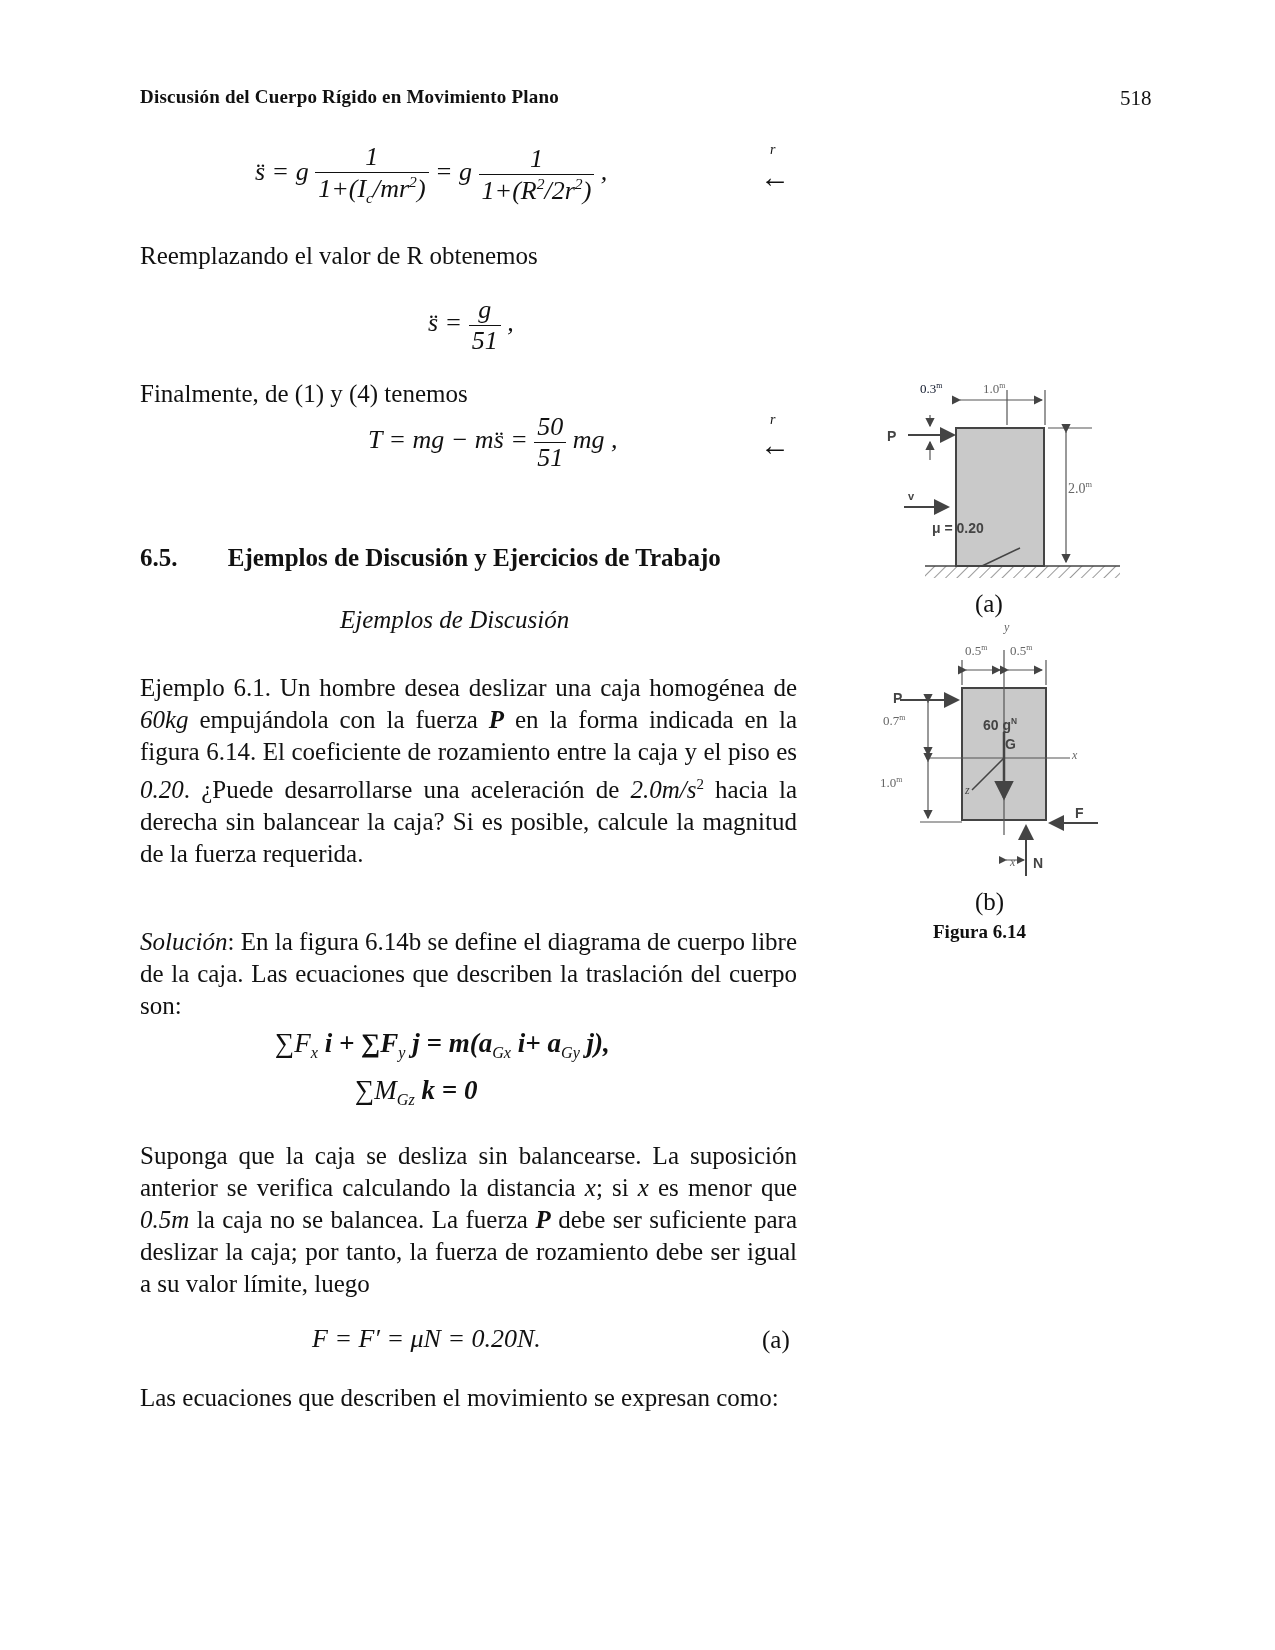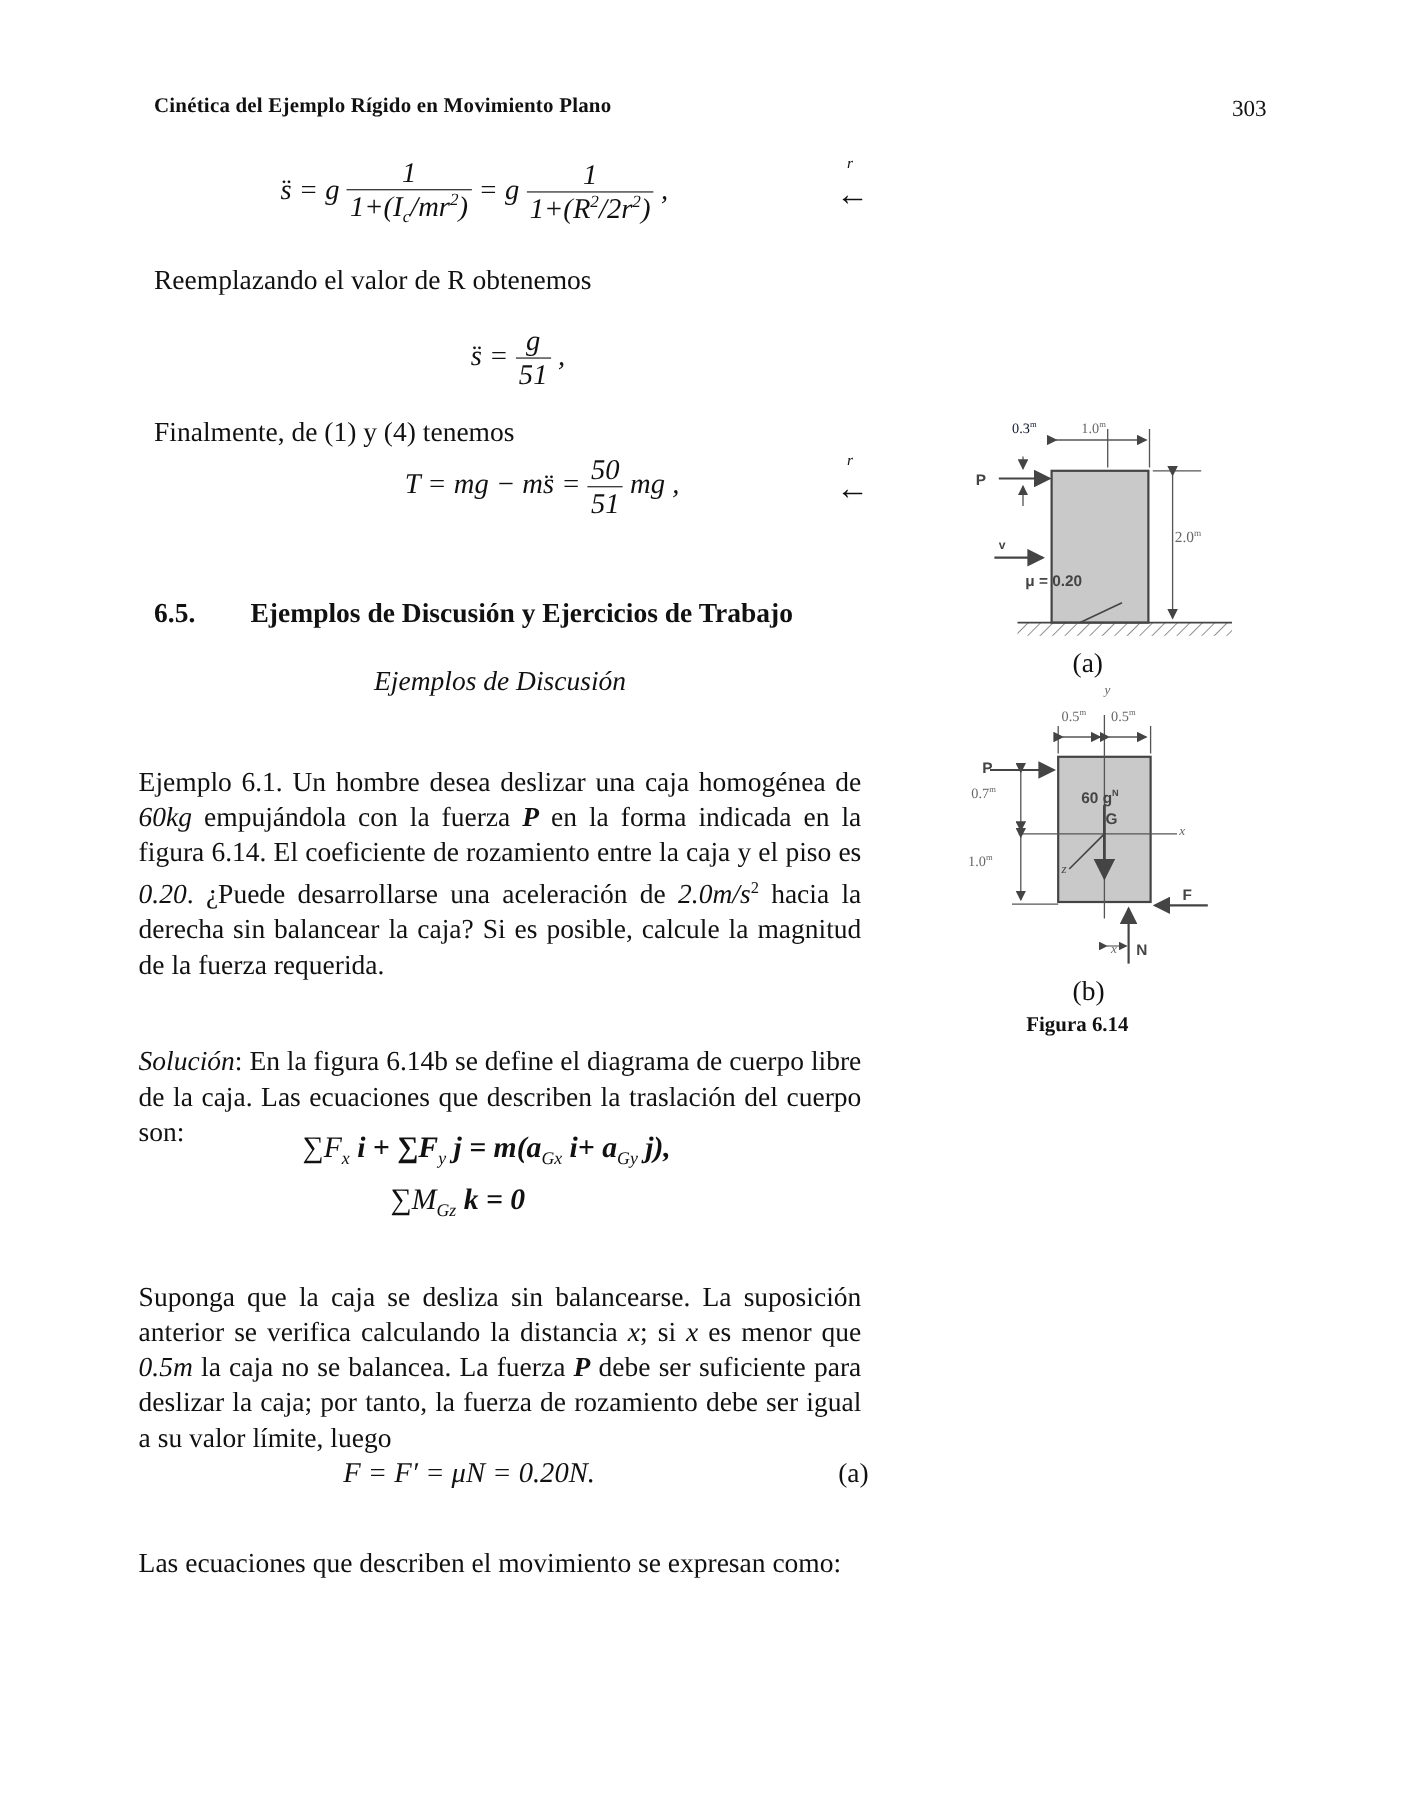--- a/index.html
+++ b/index.html
@@ -2,37 +2,37 @@
 <html><head>
 <meta charset="utf-8">
 <style>
   html, body { margin: 0; padding: 0; background: #ffffff; }
   body { width: 1275px; height: 1650px; position: relative; overflow: hidden;
          font-family: "Liberation Serif", "DejaVu Serif", serif; color: #111; }
   .abs { position: absolute; }
   .header { left: 140px; top: 86px; font-size: 19px; font-weight: bold; letter-spacing: 0.2px; }
   .pagenum { left: 1120px; top: 86px; font-size: 21px; }
   .txt { font-size: 25px; line-height: 32px; }
-  .para { left: 126px; width: 657px; font-size: 25px; line-height: 32px; text-align: justify; margin-top: 24px; }
+  .para { left: 140px; width: 657px; font-size: 25px; line-height: 32px; text-align: justify; }
   .math { font-family: "Liberation Serif", serif; font-style: italic; font-size: 26px; white-space: nowrap; }
   .frac { display: inline-block; vertical-align: middle; text-align: center; }
   .frac .num, .frac .den { display: block; padding: 0 3px; }
   .frac .num { border-bottom: 1.4px solid #111; }
   .arrowsym { font-size: 30px; font-style: normal; }
   .sec-title { left: 140px; top: 544px; font-size: 25px; font-weight: bold; }
   .subhead { left: 340px; top: 606px; font-size: 25px; font-style: italic; }
   .fig-label { font-size: 25px; }
   .fig-caption { font-size: 19px; font-weight: bold; }
   sup, sub { font-size: 0.6em; }
 </style>
 </head>
 <body>
 
-<div class="abs header">Cinética del Ejemplo Rígido en Movimiento Plano</div>
-<div class="abs pagenum">303</div>
+<div class="abs header">Discusión del Cuerpo Rígido en Movimiento Plano</div>
+<div class="abs pagenum">518</div>
 
 <div class="abs math" style="left:255px; top:142px;">
   <span>s̈ = g</span>
   <span class="frac">
     <span class="num">1</span>
     <span class="den"><span>1+(I</span><sub>c</sub><span>/mr</span><sup>2</sup><span>)</span></span>
   </span>
   <span>= g</span>
   <span class="frac">
     <span class="num">1</span>

